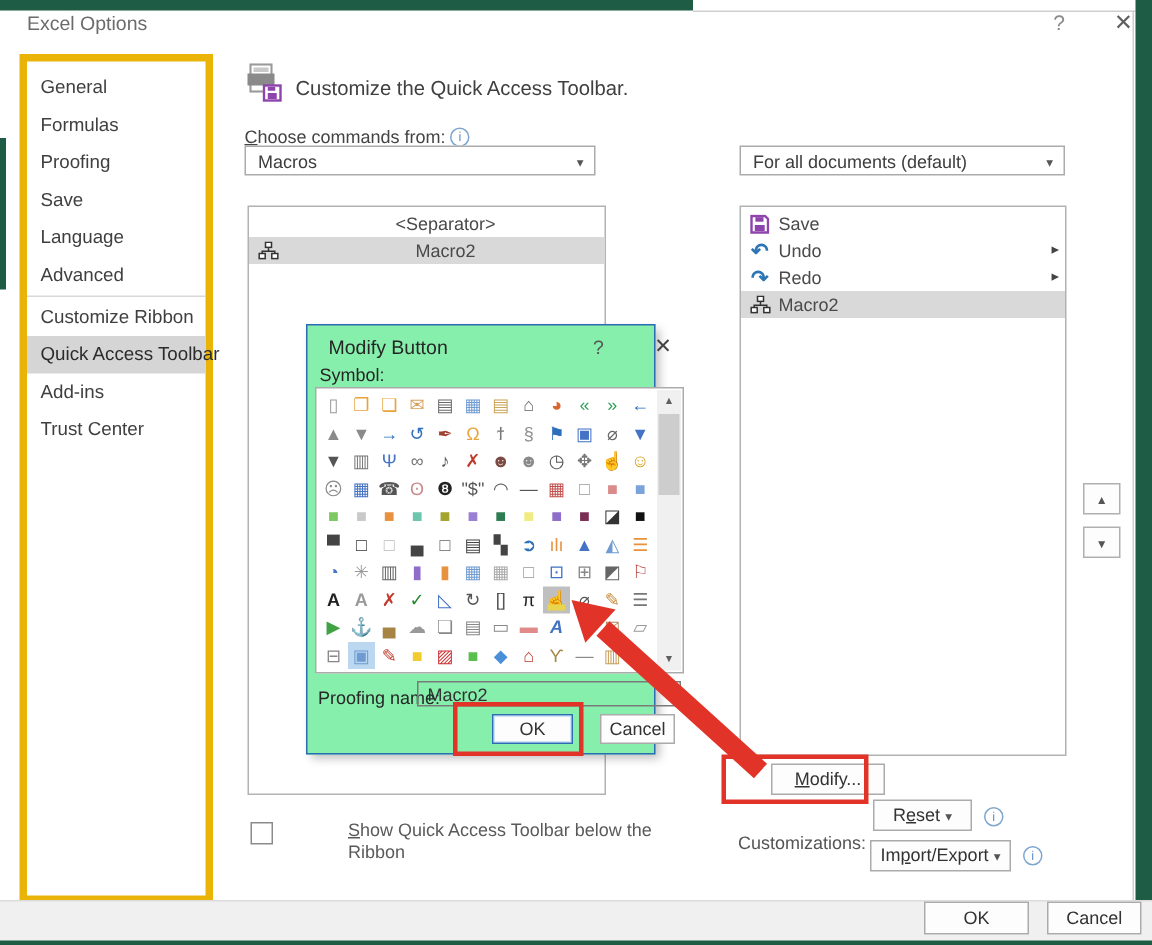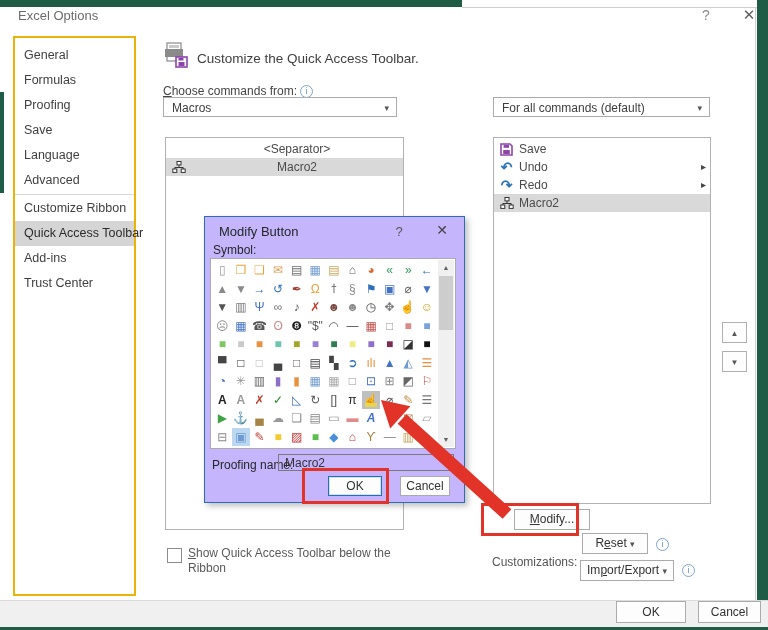--- a/index.html
+++ b/index.html
@@ -7,21 +7,21 @@
   .screen{position:relative;width:768px;height:630px;background:#fff;overflow:hidden;font-family:"Liberation Sans",sans-serif;}
   .abs{position:absolute;}
   
   .strip{position:absolute;background:#1E5C45;z-index:1;}
   .hairline{position:absolute;background:#CFCFCF;z-index:1;}
   
   .win-title{position:absolute;left:18px;top:8px;font-size:13px;color:#6b6b6b;z-index:2;}
   .win-help{position:absolute;left:697px;top:7px;font-size:14px;color:#8a8a8a;z-index:2;width:18px;text-align:center;cursor:default;}
   .win-close{position:absolute;left:739px;top:6px;font-size:15px;color:#5f5f5f;z-index:2;width:20px;text-align:center;cursor:default;}
   
-  .sidebar{position:absolute;left:13px;top:36px;width:119px;height:556px;border:2px solid #eab308;background:#fff;z-index:2;}
+  .sidebar{position:absolute;left:13px;top:36px;width:119px;height:556px;border:5px solid #eab308;background:#fff;z-index:2;}
   .side-item{height:25px;line-height:25px;padding-left:9px;font-size:12.5px;color:#3f3f3f;white-space:nowrap;cursor:default;}
   .side-item.sel{background:#D5D5D5;color:#2b2b2b;}
   .side-div{height:1px;background:#D8D8D8;margin:1px 0;}
   .side-pad{height:5px;}
   
   .hdr-title{position:absolute;left:197px;top:51px;font-size:13.5px;color:#404040;z-index:2;}
   
   .lbl{position:absolute;font-size:12px;color:#444;z-index:2;white-space:nowrap;}
   .lbl u{text-decoration:underline;}
   .info-i{display:inline-block;width:11px;height:11px;line-height:11px;border:1px solid #7EA6CE;border-radius:50%;color:#5E8FC4;font-size:8.5px;text-align:center;vertical-align:1px;margin-left:3px;font-style:normal;}
@@ -33,21 +33,21 @@
   .lrow{position:relative;height:18px;line-height:18px;font-size:12px;color:#4a4a4a;white-space:nowrap;cursor:default;}
   .lrow.sel{background:#D9D9D9;}
   .licon{position:absolute;left:4px;top:0;width:17px;height:18px;text-align:center;}
   .licon svg{vertical-align:middle;}
   .llabel{padding-left:25px;}
   .subarrow{position:absolute;right:4px;top:0;font-size:10px;color:#444;}
   .ic-undo,.ic-redo{font-size:14px;color:#2E75B6;font-weight:bold;line-height:18px;}
   
   .mvbtn{position:absolute;left:722px;width:25px;height:21px;border:1px solid #B0B0B0;background:#FDFDFD;font-size:8px;color:#555;text-align:center;line-height:21px;z-index:2;box-sizing:border-box;cursor:default;}
   
-  .mdlg{position:absolute;left:204px;top:216px;width:261px;height:287px;background:#c4b5fd;border:1px solid #2B6CB5;box-shadow:3px 3px 6px rgba(0,0,0,0.25);z-index:20;box-sizing:border-box;}
+  .mdlg{position:absolute;left:204px;top:216px;width:233px;height:287px;background:#86efac;border:1px solid #2B6CB5;box-shadow:3px 3px 6px rgba(0,0,0,0.25);z-index:20;box-sizing:border-box;}
   .mdlg-title{position:absolute;left:14px;top:7px;font-size:13px;color:#262626;}
   .mdlg-help{position:absolute;left:186px;top:7px;width:16px;text-align:center;font-size:13px;color:#555;cursor:default;}
   .mdlg-close{position:absolute;left:228px;top:5px;width:18px;text-align:center;font-size:14px;color:#444;cursor:default;}
   .sym-lbl{position:absolute;left:8px;top:26px;font-size:12px;color:#262626;}
   .gridbox{position:absolute;left:5px;top:41px;width:246px;height:191px;border:1px solid #ABABAB;box-sizing:border-box;background:#fff;}
   .cells{position:absolute;left:2px;top:2px;width:224px;height:186px;overflow:hidden;}
   .cell{display:inline-block;width:18.6px;height:18.5px;line-height:18.5px;text-align:center;font-size:12px;overflow:hidden;vertical-align:top;cursor:default;}
   .cell.sel{background:#BFBFBF;position:relative;}
   .cell.sel::after{content:"";position:absolute;left:3px;right:3px;bottom:2px;height:4px;background:#E8D44D;}
   .cell.bb{background:#BCD8F0;}
@@ -60,21 +60,21 @@
   .dn-input{position:absolute;left:73px;top:237px;width:176px;height:17px;border:1px solid #7A7A7A;font-size:12px;color:#333;line-height:17px;padding-left:6px;box-sizing:border-box;}
   .btn{position:absolute;border:1px solid #ABABAB;background:#FDFDFD;font-size:12px;color:#333;text-align:center;box-sizing:border-box;cursor:default;white-space:nowrap;}
   .btn u{text-decoration:underline;}
   .btn.default{border:1px solid #2B6CB5;box-shadow:inset 0 0 0 1px #CFE3F7;}
   
   .redbox{position:absolute;border:3px solid #E23328;z-index:38;background:transparent;}
   
   .footer{position:absolute;left:0;top:600px;width:768px;height:26px;background:#F0F0F0;border-top:1px solid #DCDCDC;z-index:2;}
   
   .cbox{position:absolute;left:167px;top:548px;width:13px;height:13px;border:1px solid #8B8B8B;background:#fff;z-index:2;cursor:default;}
-  .cb-lbl{color:#5A5A5A;}
+  .cb-lbl{color:#5A5A5A;margin-left:44px;}
   svg{display:block;}
 </style>
 </head>
 <body>
 
 <div class="screen">
 
   <div class="strip" style="left: 0px; top: 0px; width: 462px; height: 7px; background: rgb(30, 92, 69);"></div>
   <div class="hairline" style="left:462px;top:7px;width:295px;height:1px;"></div>
   <div class="strip" style="left: 757px; top: 0px; width: 11px; height: 630px; background: rgb(30, 92, 69);"></div>
@@ -109,21 +109,21 @@
       <rect x="13" y="15" width="11" height="10" fill="#fff" stroke="#8E44AD" stroke-width="1.6"></rect>
       <rect x="15.5" y="20" width="6" height="4" fill="#8E44AD"></rect>
       <rect x="15.5" y="16" width="5" height="2.5" fill="#8E44AD"></rect>
     </svg>
   </div>
   <div class="hdr-title">Customize the Quick Access Toolbar.</div>
 
   <div class="lbl" style="left:163px;top:84px;"><span></span><u>C</u><span>hoose commands from:</span><span class="info-i">i</span></div>
   <div class="dd" style="left:163px;top:97px;width:234px;"><span>Macros</span><span class="dda">▾</span></div>
 
-  <div class="dd" style="left:493px;top:97px;width:217px;"><span>For all commands (default)</span><span class="dda">▾</span></div>
+  <div class="dd" style="left:493px;top:97px;width:217px;"><span>For all documents (default)</span><span class="dda">▾</span></div>
 
   <div class="listbox" style="left:165px;top:137px;width:237px;height:391px;">
     <div style="padding-top:2px;text-align:center;">
         <div class="lrow"><span class="licon"></span><span class="llabel">&lt;Separator&gt;</span></div>
         <div class="lrow sel"><span class="licon"><svg width="14" height="13" viewBox="0 0 14 13" style="display:inline-block">
               <g fill="#fff" stroke="#333" stroke-width="1">
                 <rect x="5" y="0.5" width="4" height="3.4"></rect>
                 <rect x="0.8" y="8" width="4" height="3.4"></rect>
                 <rect x="9.2" y="8" width="4" height="3.4"></rect>
               </g>

